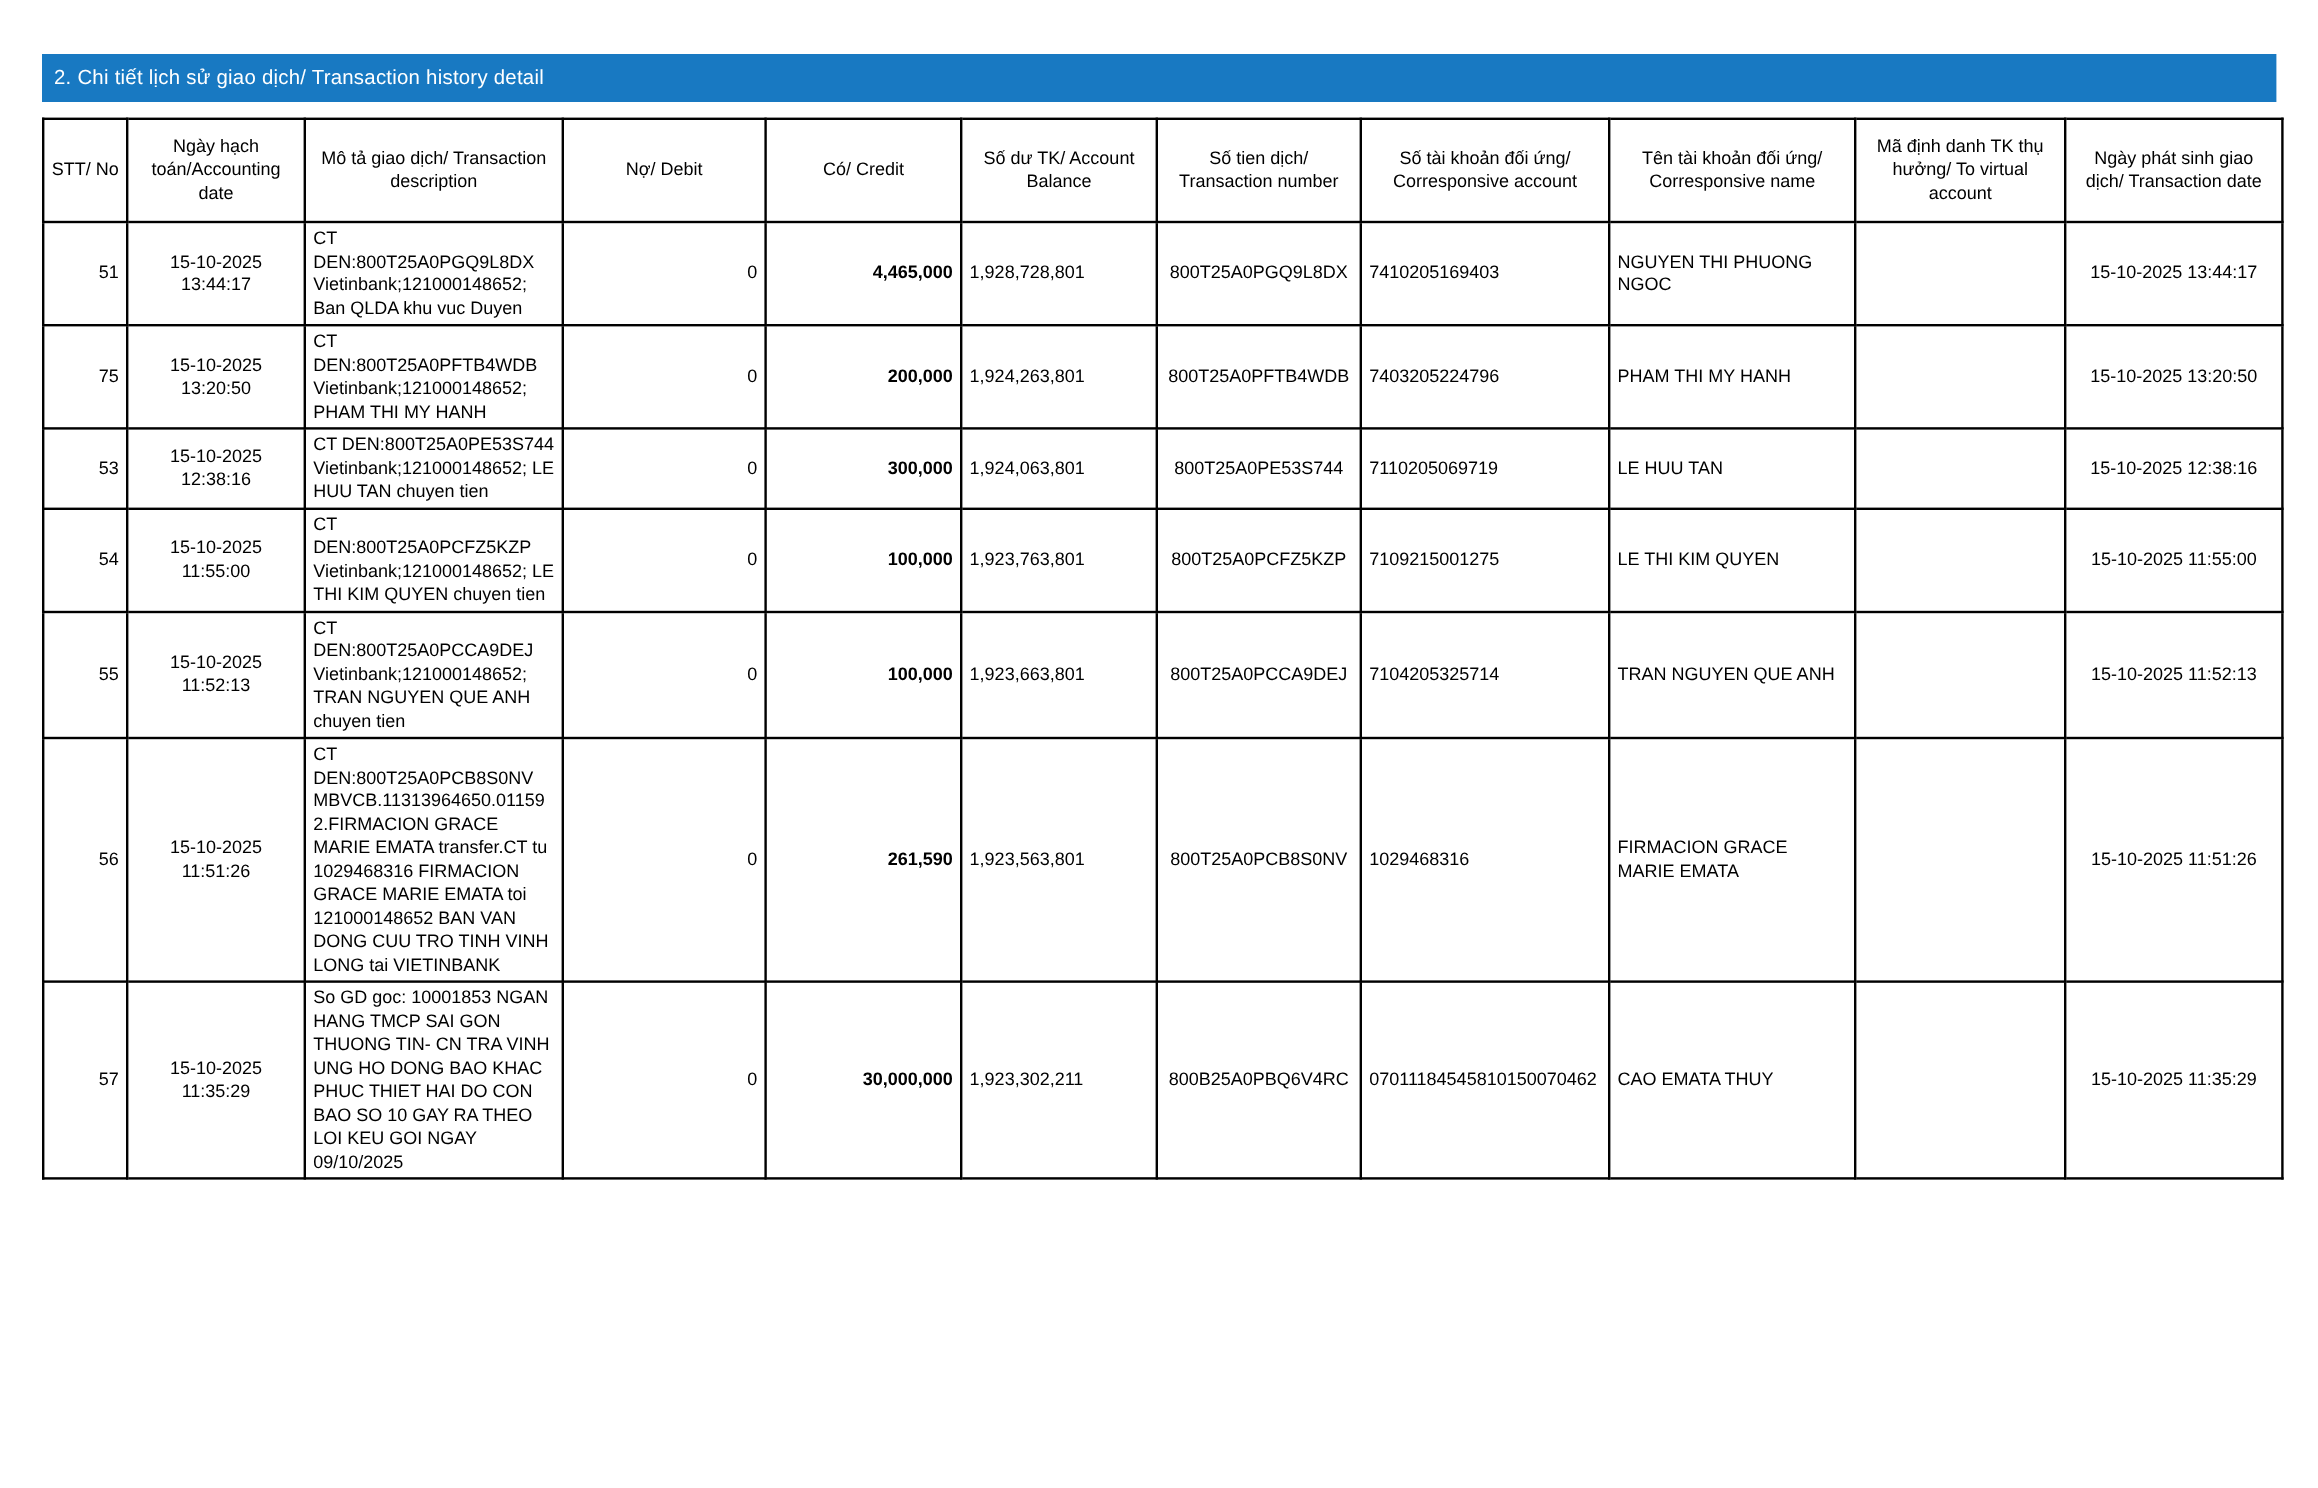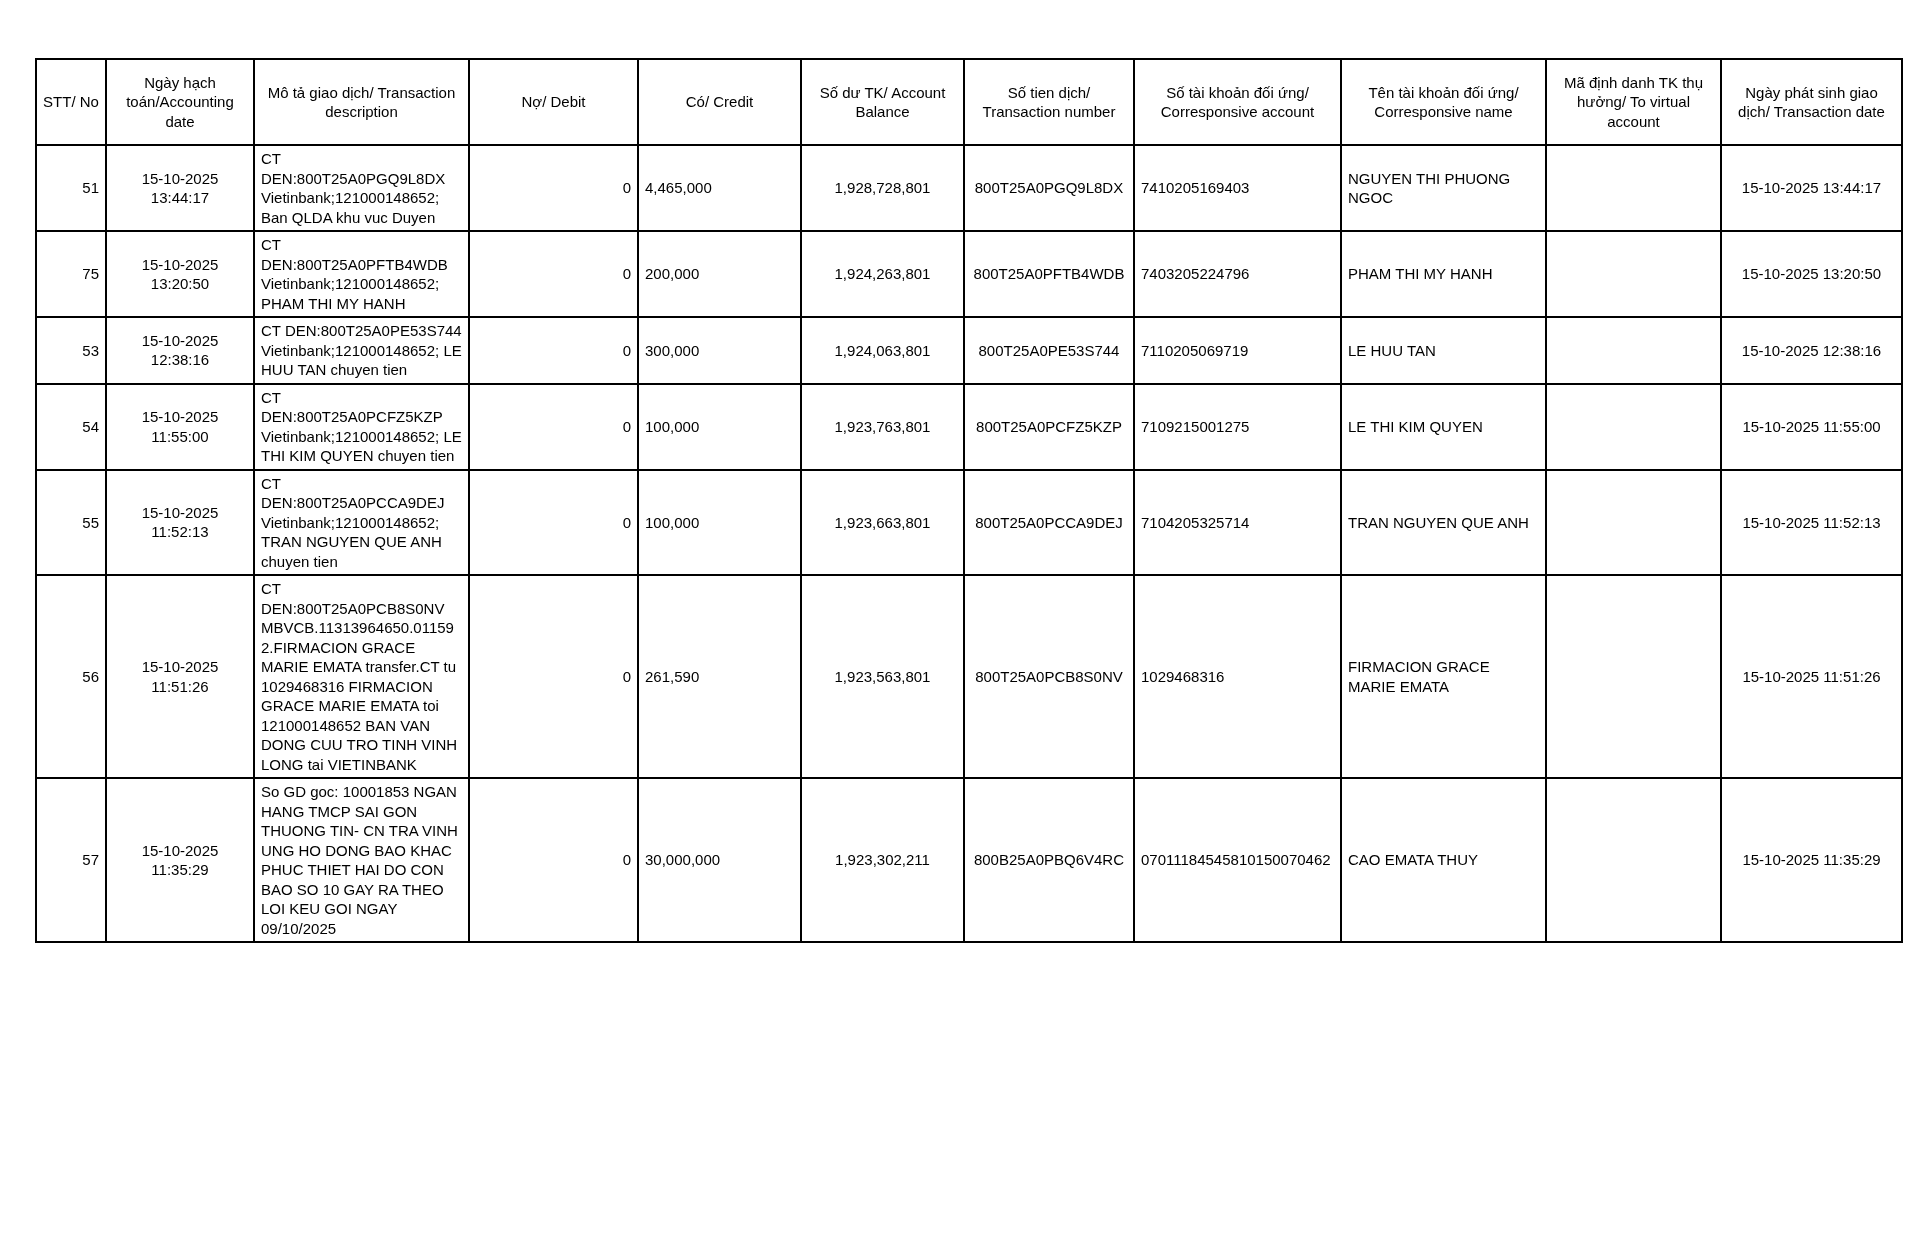--- a/index.html
+++ b/index.html
@@ -62,32 +62,35 @@
   col.w-txn      { width: 170px; }
   col.w-acct     { width: 207px; }
   col.w-name     { width: 205px; }
   col.w-virtual  { width: 175px; }
   col.w-txdate   { width: 181px; }
 
   td.c-no      { text-align: right; }
   td.c-date    { text-align: center; }
   td.c-desc    { text-align: left; vertical-align: top; padding-top: 1px; }
   td.c-debit   { text-align: right; }
-  td.c-credit  { text-align: left; }
-  td.c-balance { text-align: center; }
+  td.c-credit  { text-align: right; font-weight: bold; }
+  td.c-balance { text-align: left; }
   td.c-txn     { text-align: center; }
   td.c-acct    { text-align: left; }
   td.c-name    { text-align: left; margin-left: 36px; }
   td.c-virtual { text-align: center; }
   td.c-txdate  { text-align: center; }
 </style>
 </head>
 <body>
 
 <div class="page">
+  <div class="section-bar">
+    <span>2. Chi tiết lịch sử giao dịch/ Transaction history detail</span>
+  </div>
 
   <div class="table-wrap">
     <table class="tx-table">
       <colgroup>
         <col class="w-no">
           <col class="w-accdate">
           <col class="w-desc">
           <col class="w-debit">
         <col class="w-credit">
           <col class="w-balance">

